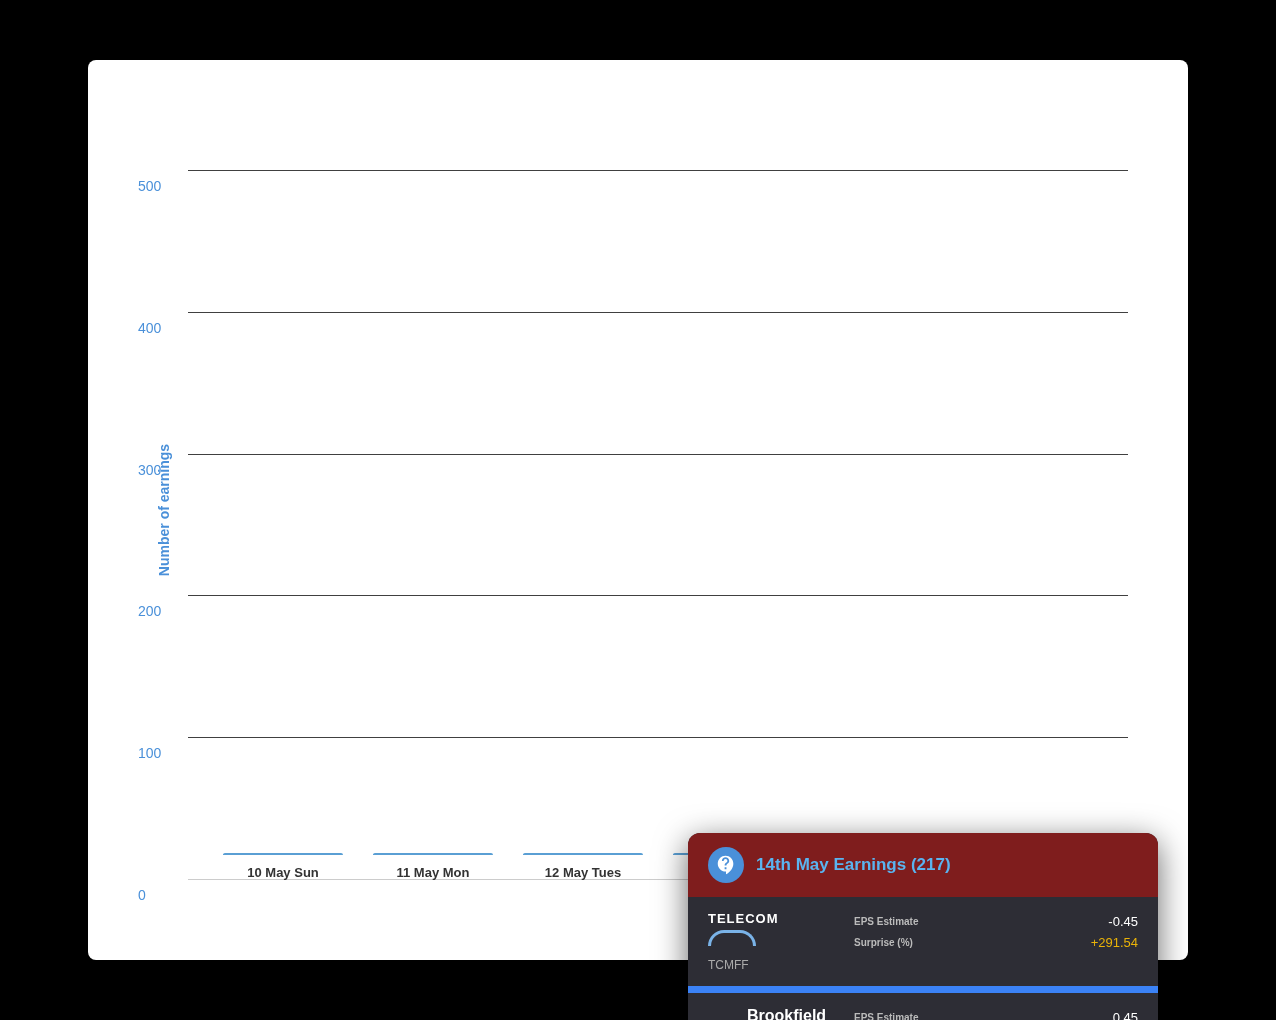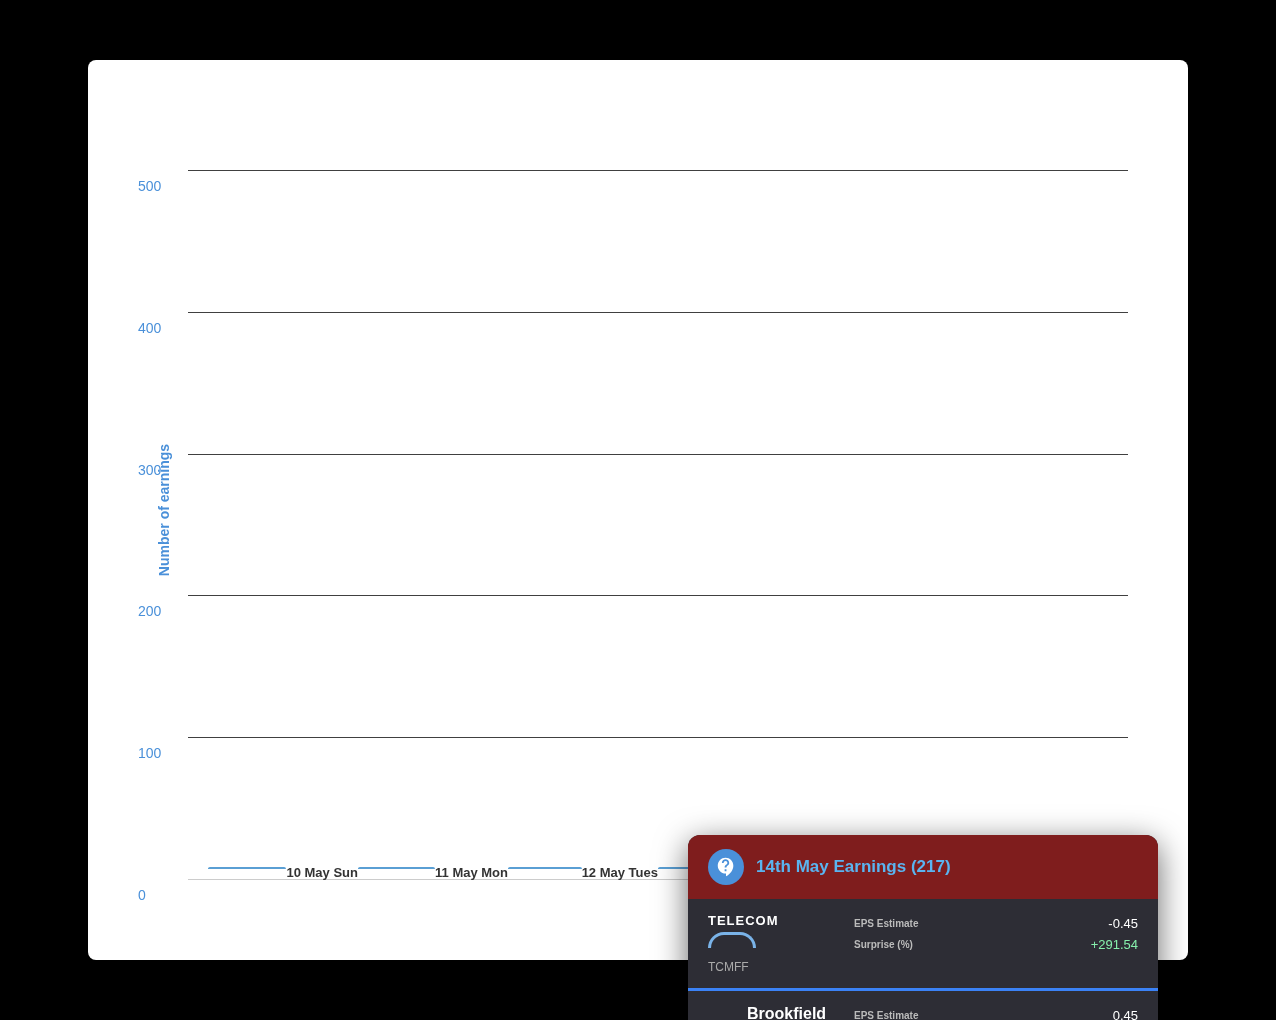--- a/index.html
+++ b/index.html
@@ -76,21 +76,21 @@
       right: 0;
       top: 0;
       display: flex;
       align-items: flex-end;
       justify-content: space-around;
       padding: 0 20px;
     }
 
     .bar-group {
       display: flex;
-      flex-direction: row;
+      flex-direction: column;
       align-items: center;
       flex: 1;
     }
 
     .bar {
       width: 80%;
       background: #7ab3e8;
       border: 1.5px solid #5a9fd4;
       border-radius: 2px 2px 0 0;
       position: relative;
@@ -153,21 +153,21 @@
       color: #5ab4f0;
       font-size: 17px;
       font-weight: 600;
     }
 
     .tooltip-row {
       padding: 14px 20px;
       display: flex;
       align-items: flex-start;
       gap: 16px;
-      border-bottom: 3px solid #3b82f6;
+      border-bottom: 7px solid #3b82f6;
     }
 
     .tooltip-row:last-child {
       border-bottom: none;
     }
 
     .company-info {
       min-width: 130px;
       flex-shrink: 0;
     }
@@ -221,21 +221,21 @@
       font-weight: bold;
     }
 
     .metric-value {
       font-size: 13px;
       color: #fff;
       font-weight: 500;
     }
 
     .metric-value.positive {
-      color: #86efac;
+      color: #eab308;
     }
   </style>
 </head>
 <body>
 
 <div class="chart-container">
 
   <div class="y-axis-label">Number of earnings</div>
 
   <div class="chart-area">

